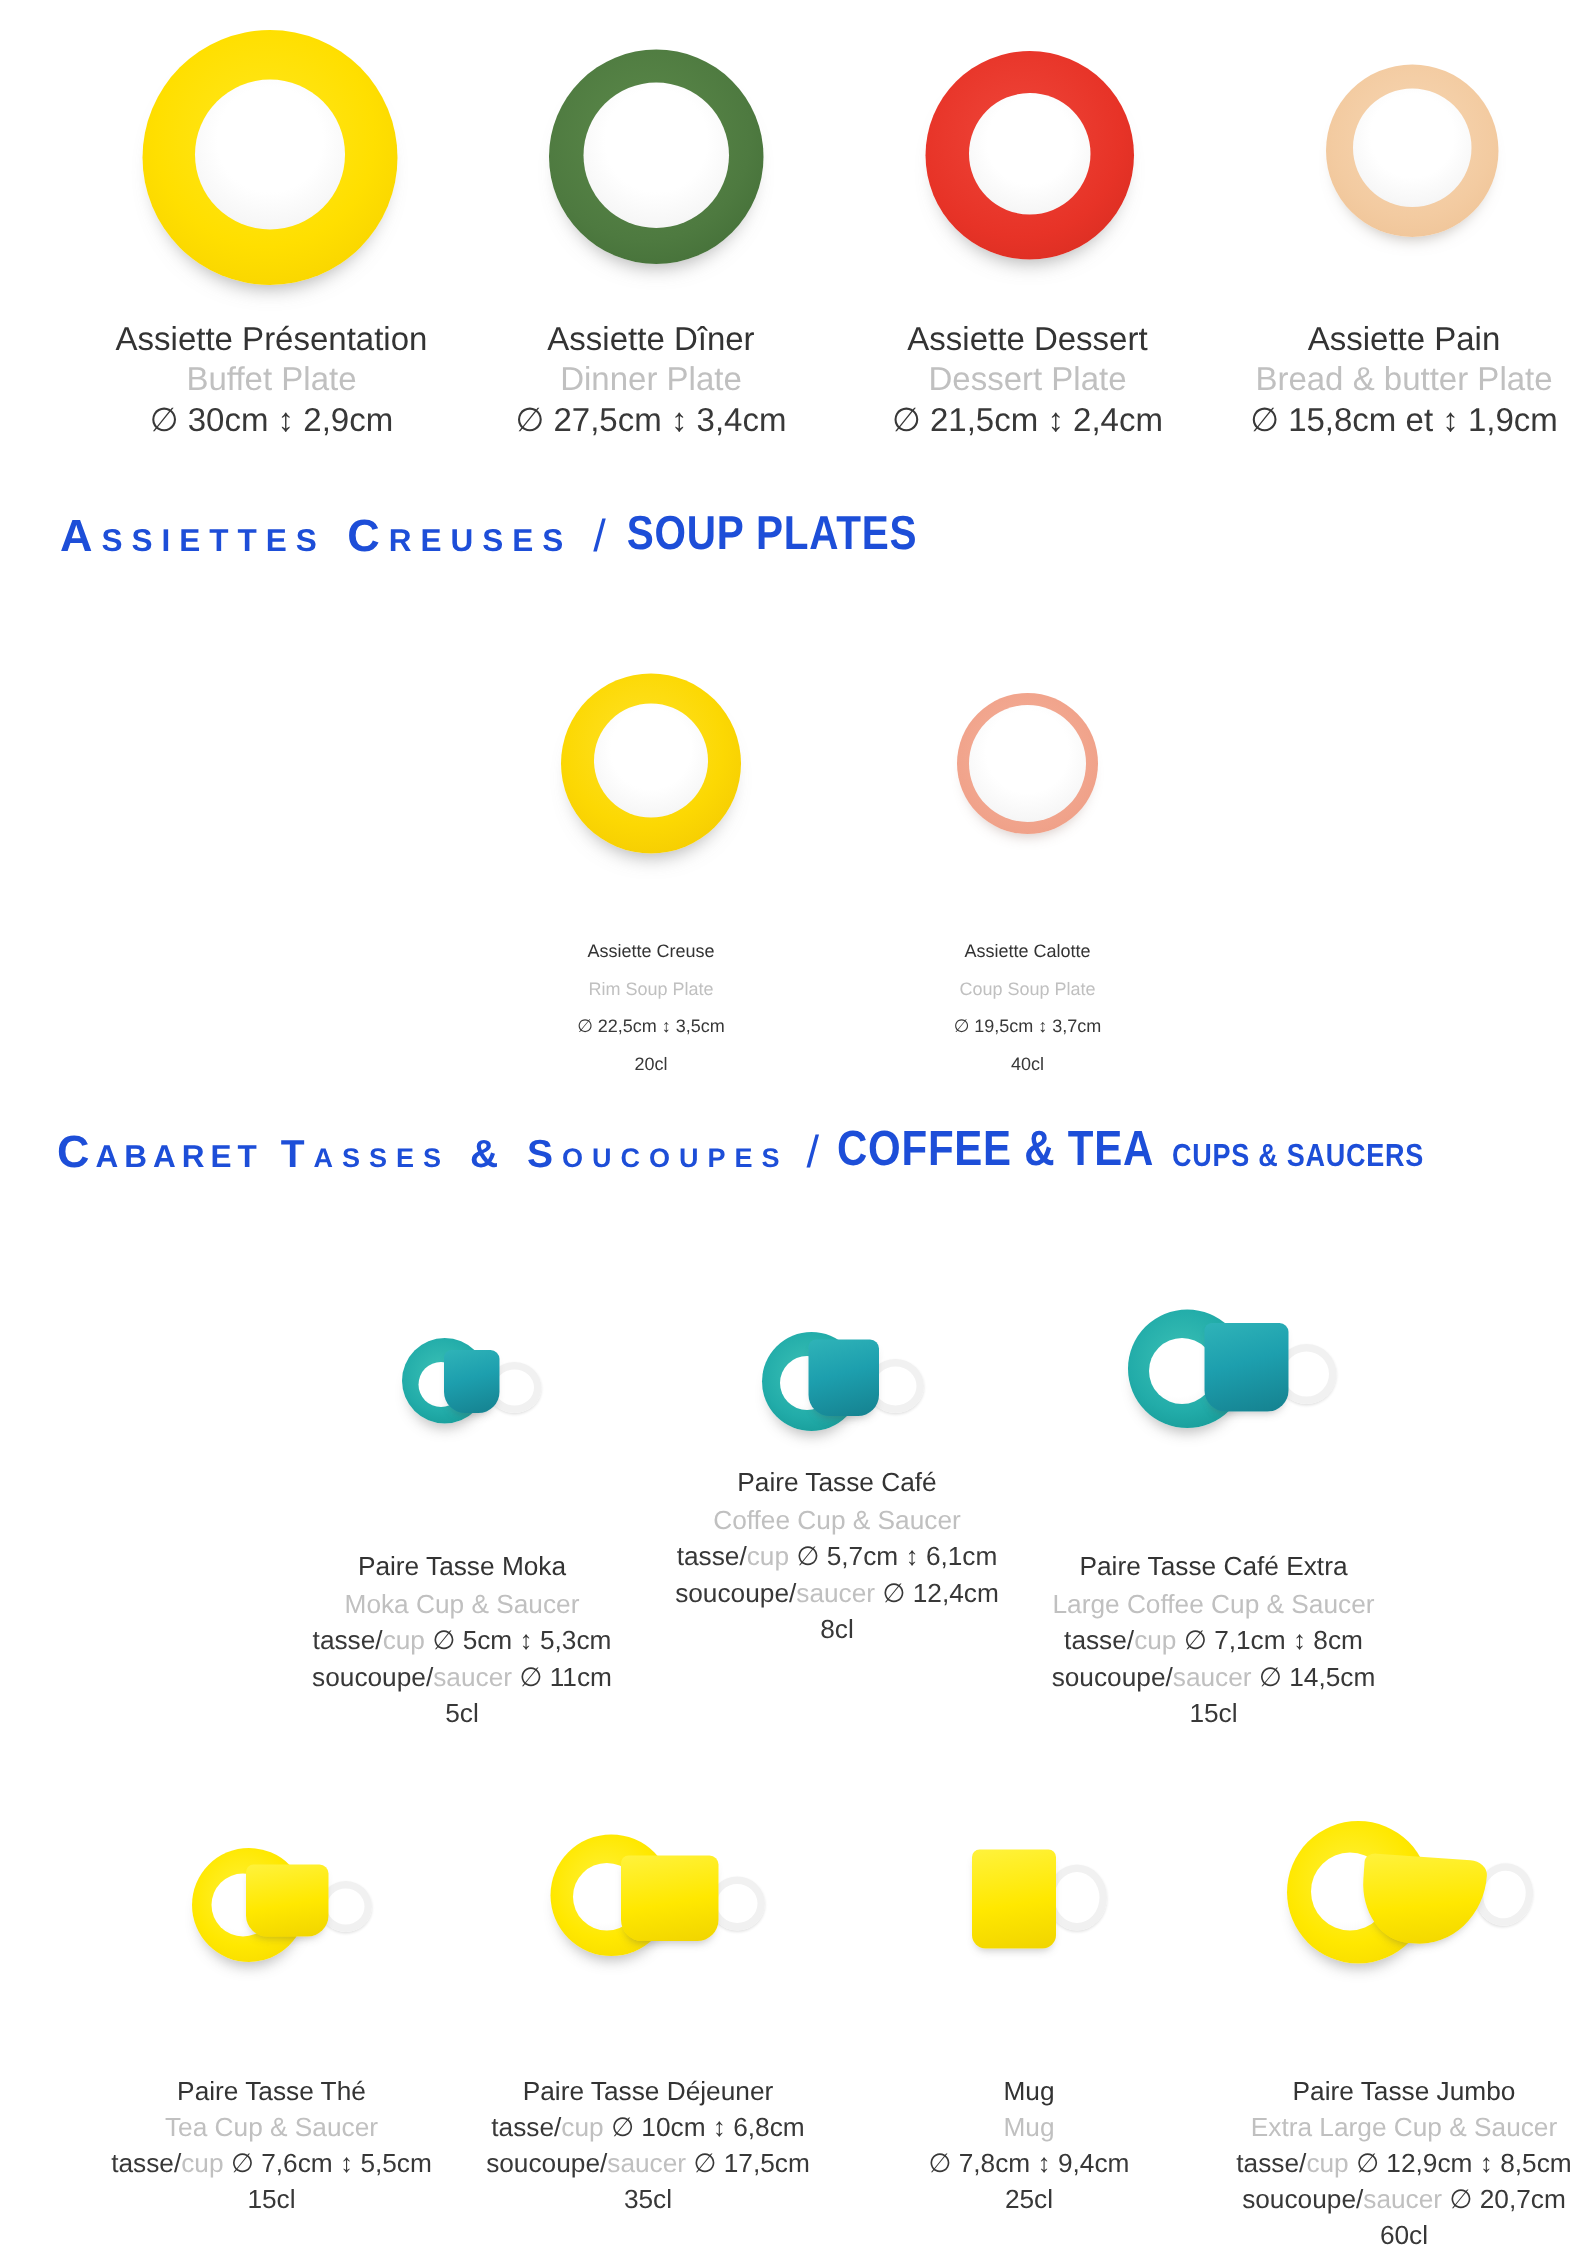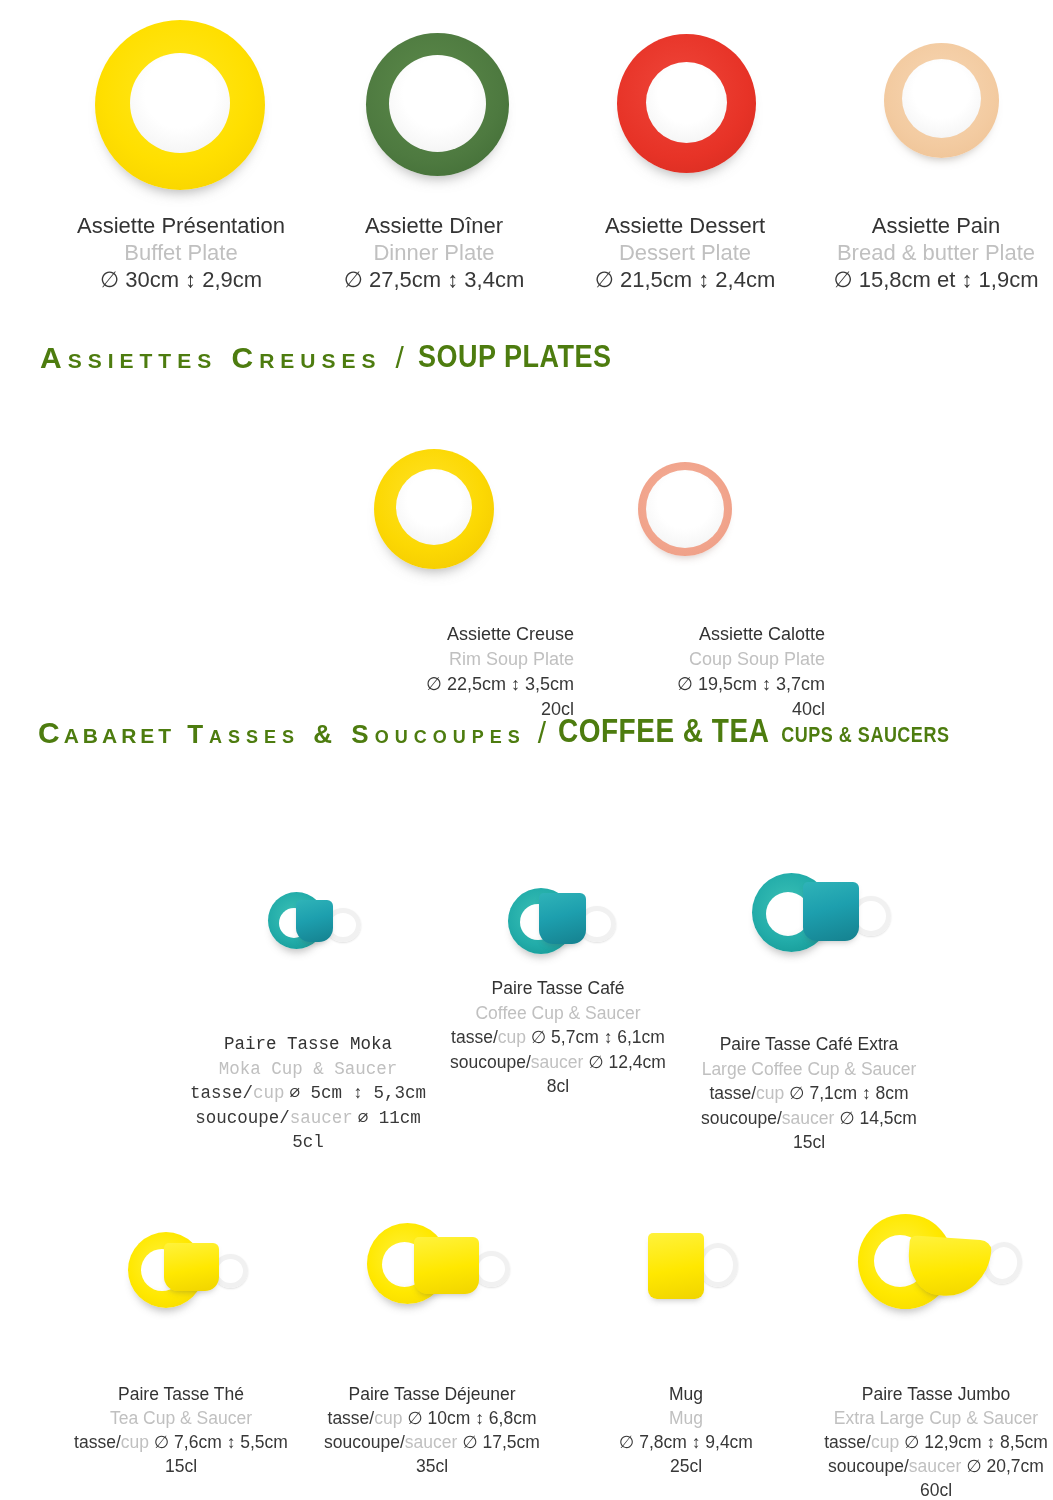--- a/index.html
+++ b/index.html
@@ -3,36 +3,36 @@
 <meta charset="utf-8">
 <style>
   html,body{margin:0;padding:0;}
   body{
     width:1053px;height:1500px;position:relative;background:#ffffff;
     font-family:"Liberation Sans","DejaVu Sans",sans-serif;color:#383838;
     overflow:hidden;
   }
   
   .sec-heading{position:absolute;display:flex;align-items:baseline;gap:14px;
-    color:#4d7c0f;white-space:nowrap;}
+    color:#1d4ed8;white-space:nowrap;}
   .h-fr-big{font-weight:bold;font-variant:small-caps;font-size:30px;letter-spacing:6px;}
   .h-fr-sub{font-weight:bold;font-variant:small-caps;font-size:26px;letter-spacing:6px;}
   .h-sep{font-size:30px;font-weight:300;}
   .cond{display:inline-block;transform:scaleY(1.18);transform-origin:center bottom;
     font-weight:600;letter-spacing:.5px;}
   .h-en-big{font-size:27px;}
   .h-en-sub{font-size:18px;}
   
   .card{position:absolute;width:280px;text-align:center;}
   .card .name{color:#333333;}
   .card .sub{color:#c0c0c0;}
   .g{color:#c0c0c0;}
   .dimval{margin-left:5px;}
   .row1{font-size:22px;line-height:27px;}
-  .row2{font-size:18px;line-height:25px;text-align:right;}
+  .row2{font-size:12px;line-height:25px;}
   .row3{font-size:17.5px;line-height:24.5px;}
   .row4{font-size:17.5px;line-height:24px;}
   
   .plate{position:absolute;border-radius:50%;
     box-shadow:0 10px 13px -8px rgba(110,110,110,.55);}
   .plate .well{position:absolute;border-radius:50%;
     background:radial-gradient(circle at 50% 40%, #ffffff 45%, #f7f7f7 72%, #ebebeb 100%);}
   .plate-yellow{left:95px;top:20px;width:170px;height:170px;
     background:radial-gradient(circle at 48% 42%, #ffe81f 0%, #ffdf00 55%, #f3cd00 100%);}
   .plate-yellow .well{left:35px;top:33px;width:100px;height:100px;}
@@ -145,21 +145,21 @@
   <div class="dim">∅ 22,5cm ↕ 3,5cm</div>
   <div class="cap">20cl</div>
 </div>
 <div class="card row2" style="left:545px;top:622px;">
   <div class="name">Assiette Calotte</div>
   <div class="sub">Coup Soup Plate</div>
   <div class="dim">∅ 19,5cm ↕ 3,7cm</div>
   <div class="cap">40cl</div>
 </div>
 
-<div class="sec-heading" style="left:38px;top:716px;gap:12px;">
+<div class="sec-heading" style="left:38px;top:752px;gap:12px;">
   <span class="h-fr-big" style="letter-spacing:4px;">Cabaret</span>
   <span class="h-fr-sub">Tasses &amp; Soucoupes</span>
   <span class="h-sep">/</span>
   <span class="cond h-en-big" style="font-size:28px;">COFFEE &amp; TEA</span>
   <span class="cond h-en-sub">CUPS &amp; SAUCERS</span>
 </div>
 
 <div class="cupset teal set-moka">
   <div class="saucer">
       <div class="swell"></div>
@@ -175,21 +175,21 @@
   <div class="cup"></div>
 </div>
 <div class="cupset teal set-cafex">
   <div class="saucer">
       <div class="swell"></div>
     </div>
   <div class="handle"></div>
   <div class="cup"></div>
 </div>
 
-<div class="card row3" style="left:168px;top:1032px;font-family:Liberation Mono, monospace;">
+<div class="card row3" style="left:168px;top:1032px;">
   <div class="name">Paire Tasse Moka</div>
   <div class="sub">Moka Cup &amp; Saucer</div>
   <div class="dim"><span>tasse/</span><span class="g">cup</span><span class="dimval">∅ 5cm ↕ 5,3cm</span></div>
   <div class="dim"><span>soucoupe/</span><span class="g">saucer</span><span class="dimval">∅ 11cm</span></div>
   <div class="cap">5cl</div>
 </div>
 <div class="card row3" style="left:418px;top:976px;">
   <div class="name">Paire Tasse Café</div>
   <div class="sub">Coffee Cup &amp; Saucer</div>
   <div class="dim"><span>tasse/</span><span class="g">cup</span><span class="dimval">∅ 5,7cm ↕ 6,1cm</span></div>

